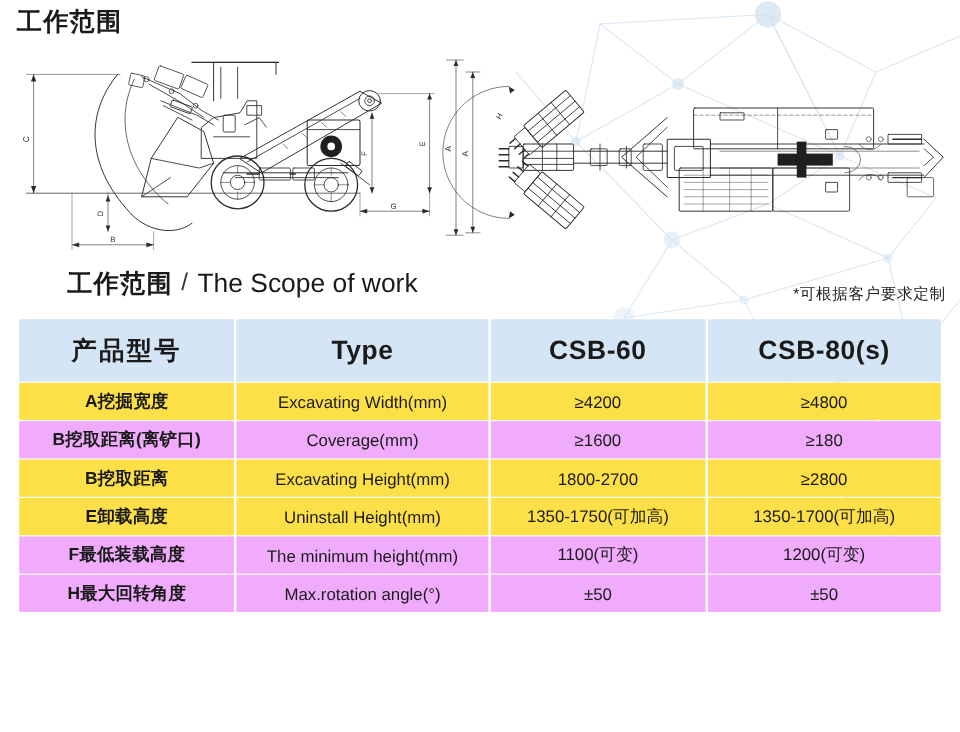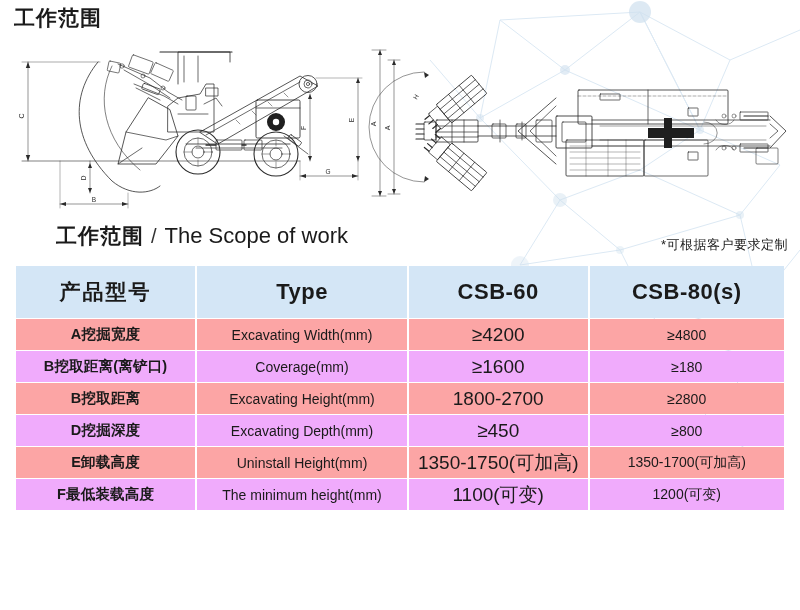--- a/index.html
+++ b/index.html
@@ -76,25 +76,25 @@
     padding: 0 2px;
   }
   #spec-table thead td {
     background: #d4e6f6;
     height: 52px;
     font-weight: bold;
   }
   #spec-table thead td.h-zh { font-size: 21px; letter-spacing: 2px; }
   #spec-table thead td.h-en { font-size: 22px; letter-spacing: 0.5px; }
   #spec-table tbody tr td { height: 31px; font-size: 14px; }
-  #spec-table tbody tr.odd td  { background: #fca5a5; }
+  #spec-table tbody tr.odd td  { background: #fde047; }
   #spec-table tbody tr.even td { background: #f0abfc; }
   #spec-table td.c-label { width: 181px; font-weight: bold; font-size: 14.5px; letter-spacing: 0.2px; }
   #spec-table td.c-type  { width: 211px; font-size: 14px; }
-  #spec-table td.c-v1    { width: 180px; font-size: 19px; }
+  #spec-table td.c-v1    { width: 180px; font-size: 14px; }
   #spec-table td.c-v2    { width: 196px; font-size: 14px; margin-left: 22px; }
 </style>
 </head>
 <body>
 
 <div id="page">
 
   <svg id="bg-network" viewBox="0 0 800 610">
     <g stroke="#dce9f4" stroke-width="1" fill="none">
       <path d="M640 12 L565 70 L500 20 L640 12 Z"></path>
@@ -407,34 +407,34 @@
         <td class="c-type">Coverage(mm)</td>
         <td class="c-v1">≥1600</td>
         <td class="c-v2">≥180</td>
       </tr>
       <tr class="odd">
         <td class="c-label">B挖取距离</td>
         <td class="c-type">Excavating Height(mm)</td>
         <td class="c-v1">1800-2700</td>
         <td class="c-v2">≥2800</td>
       </tr>
-      <tr class="even">
-        <td class="c-label">D挖掘深度</td>
-        <td class="c-type">Excavating Depth(mm)</td>
-        <td class="c-v1">≥450</td>
-        <td class="c-v2">≥800</td>
-      </tr>
       <tr class="odd">
         <td class="c-label">E卸载高度</td>
         <td class="c-type">Uninstall Height(mm)</td>
         <td class="c-v1">1350-1750(可加高)</td>
         <td class="c-v2">1350-1700(可加高)</td>
       </tr>
       <tr class="even">
         <td class="c-label">F最低装载高度</td>
         <td class="c-type">The minimum height(mm)</td>
         <td class="c-v1">1100(可变)</td>
         <td class="c-v2">1200(可变)</td>
       </tr>
+      <tr class="even">
+        <td class="c-label">H最大回转角度</td>
+        <td class="c-type">Max.rotation angle(°)</td>
+        <td class="c-v1">±50</td>
+        <td class="c-v2">±50</td>
+      </tr>
     </tbody>
   </table>
 
 </div>
 
 </body></html>

